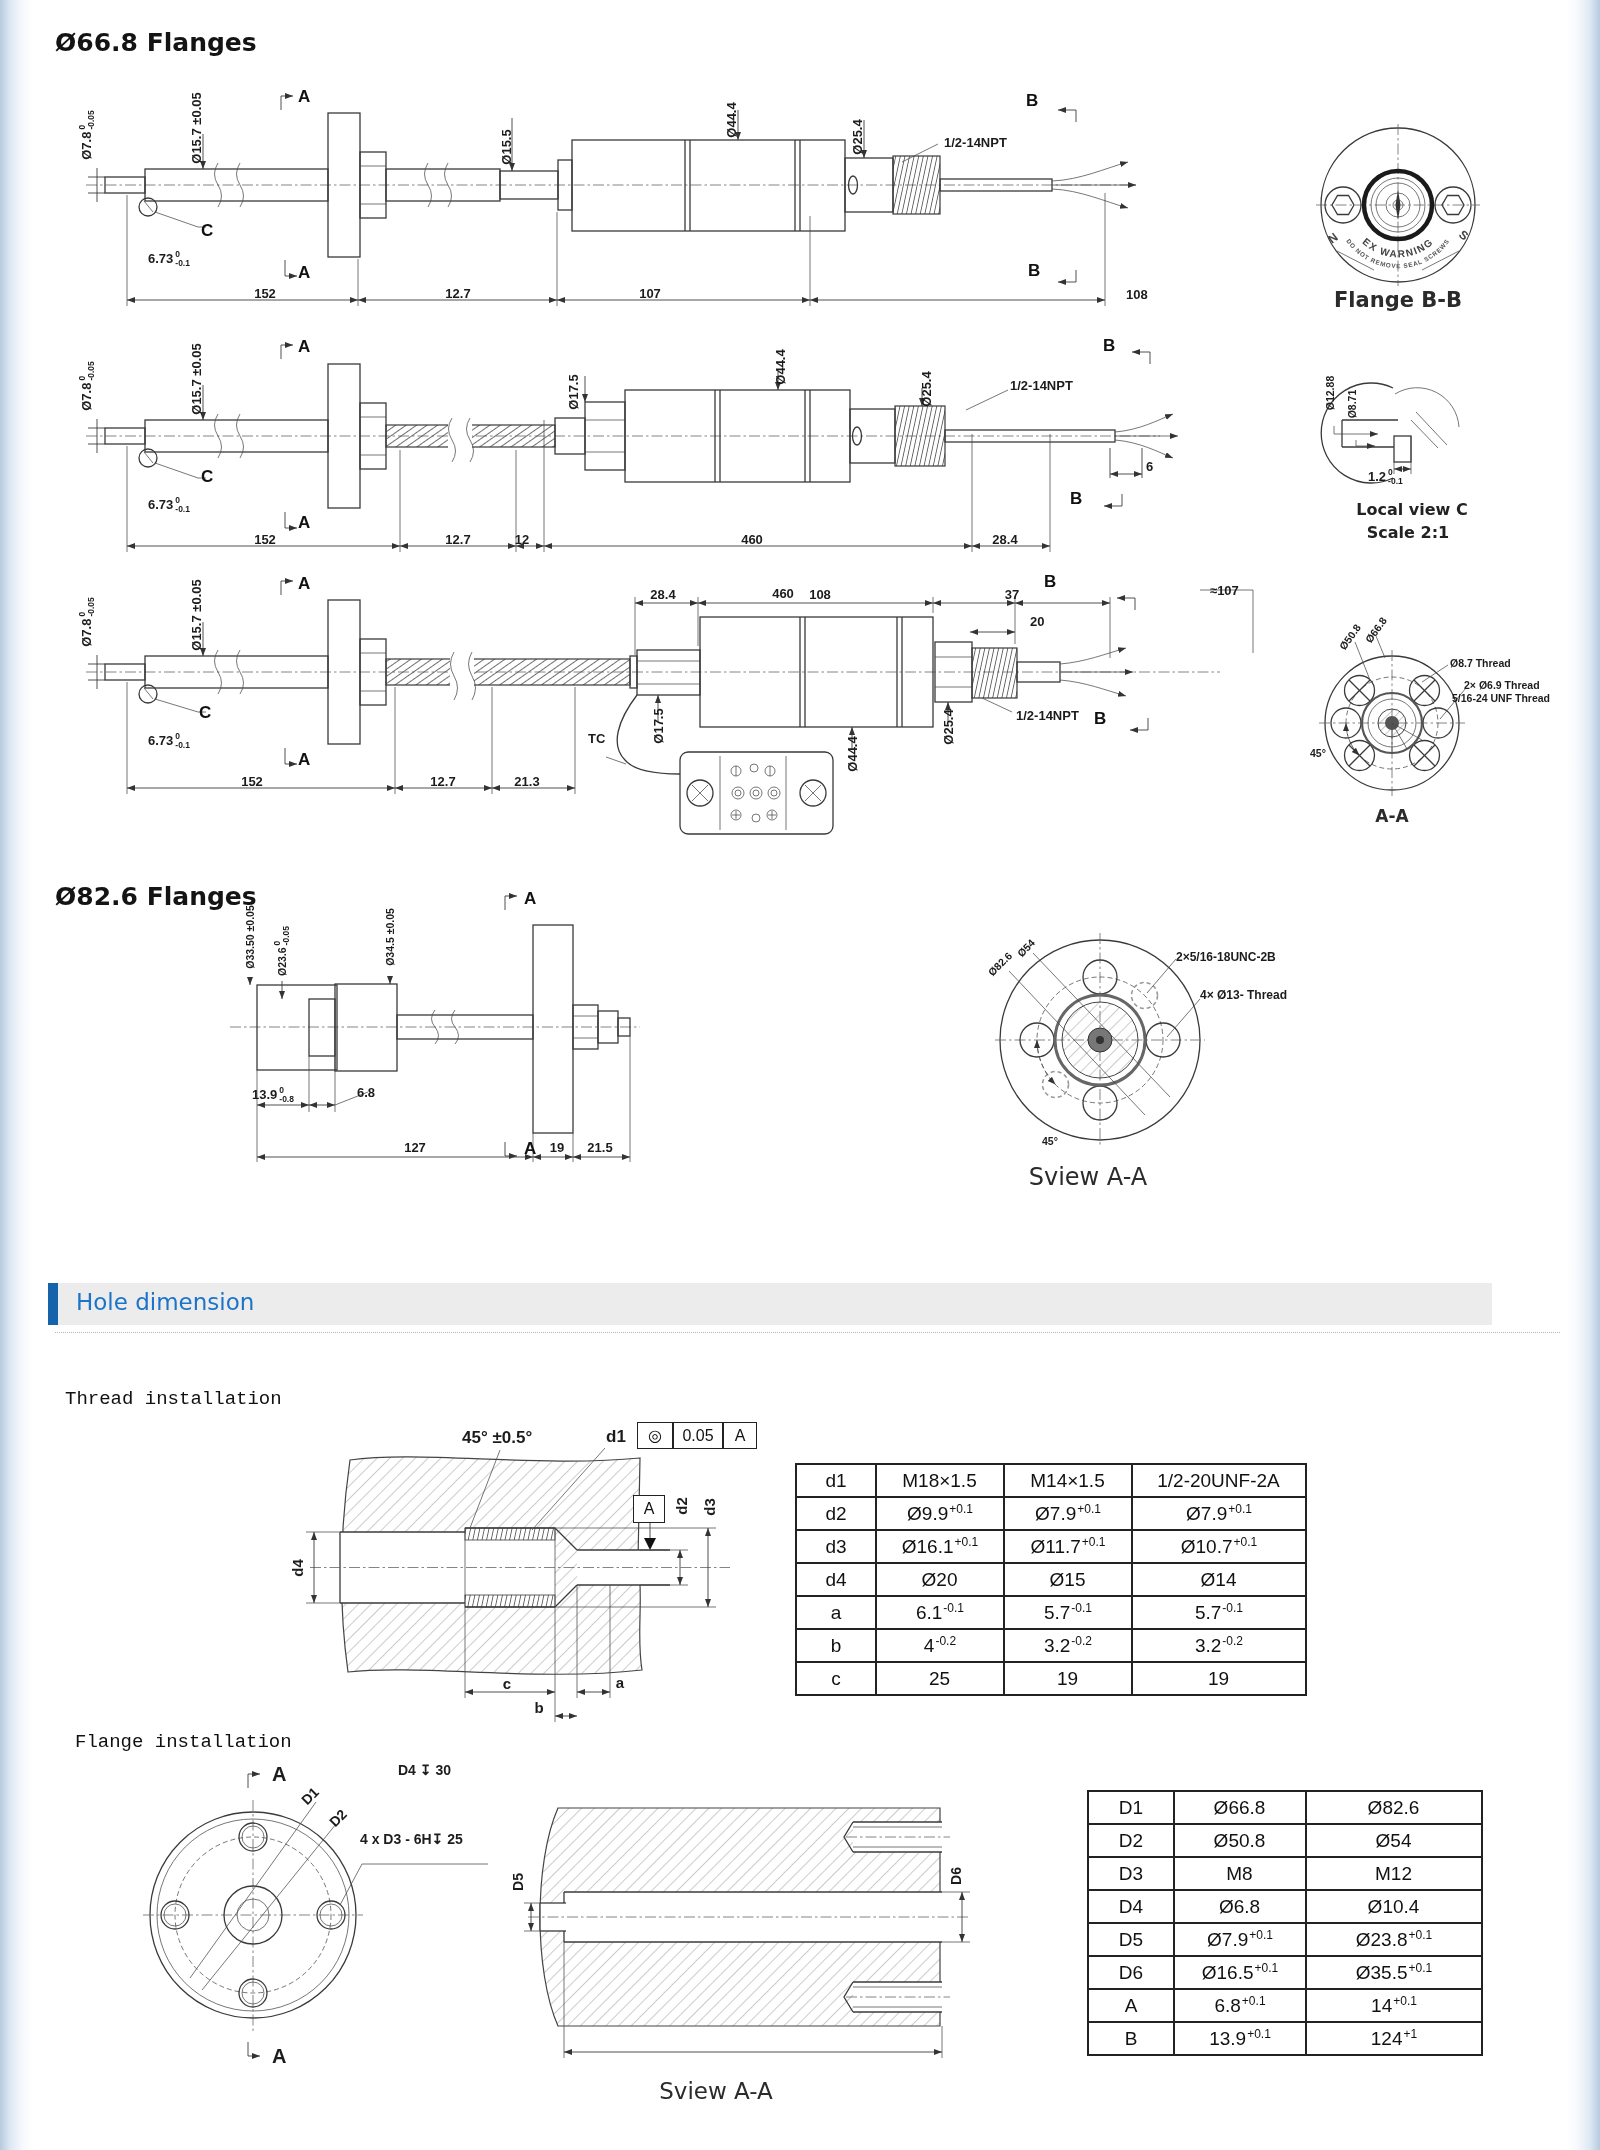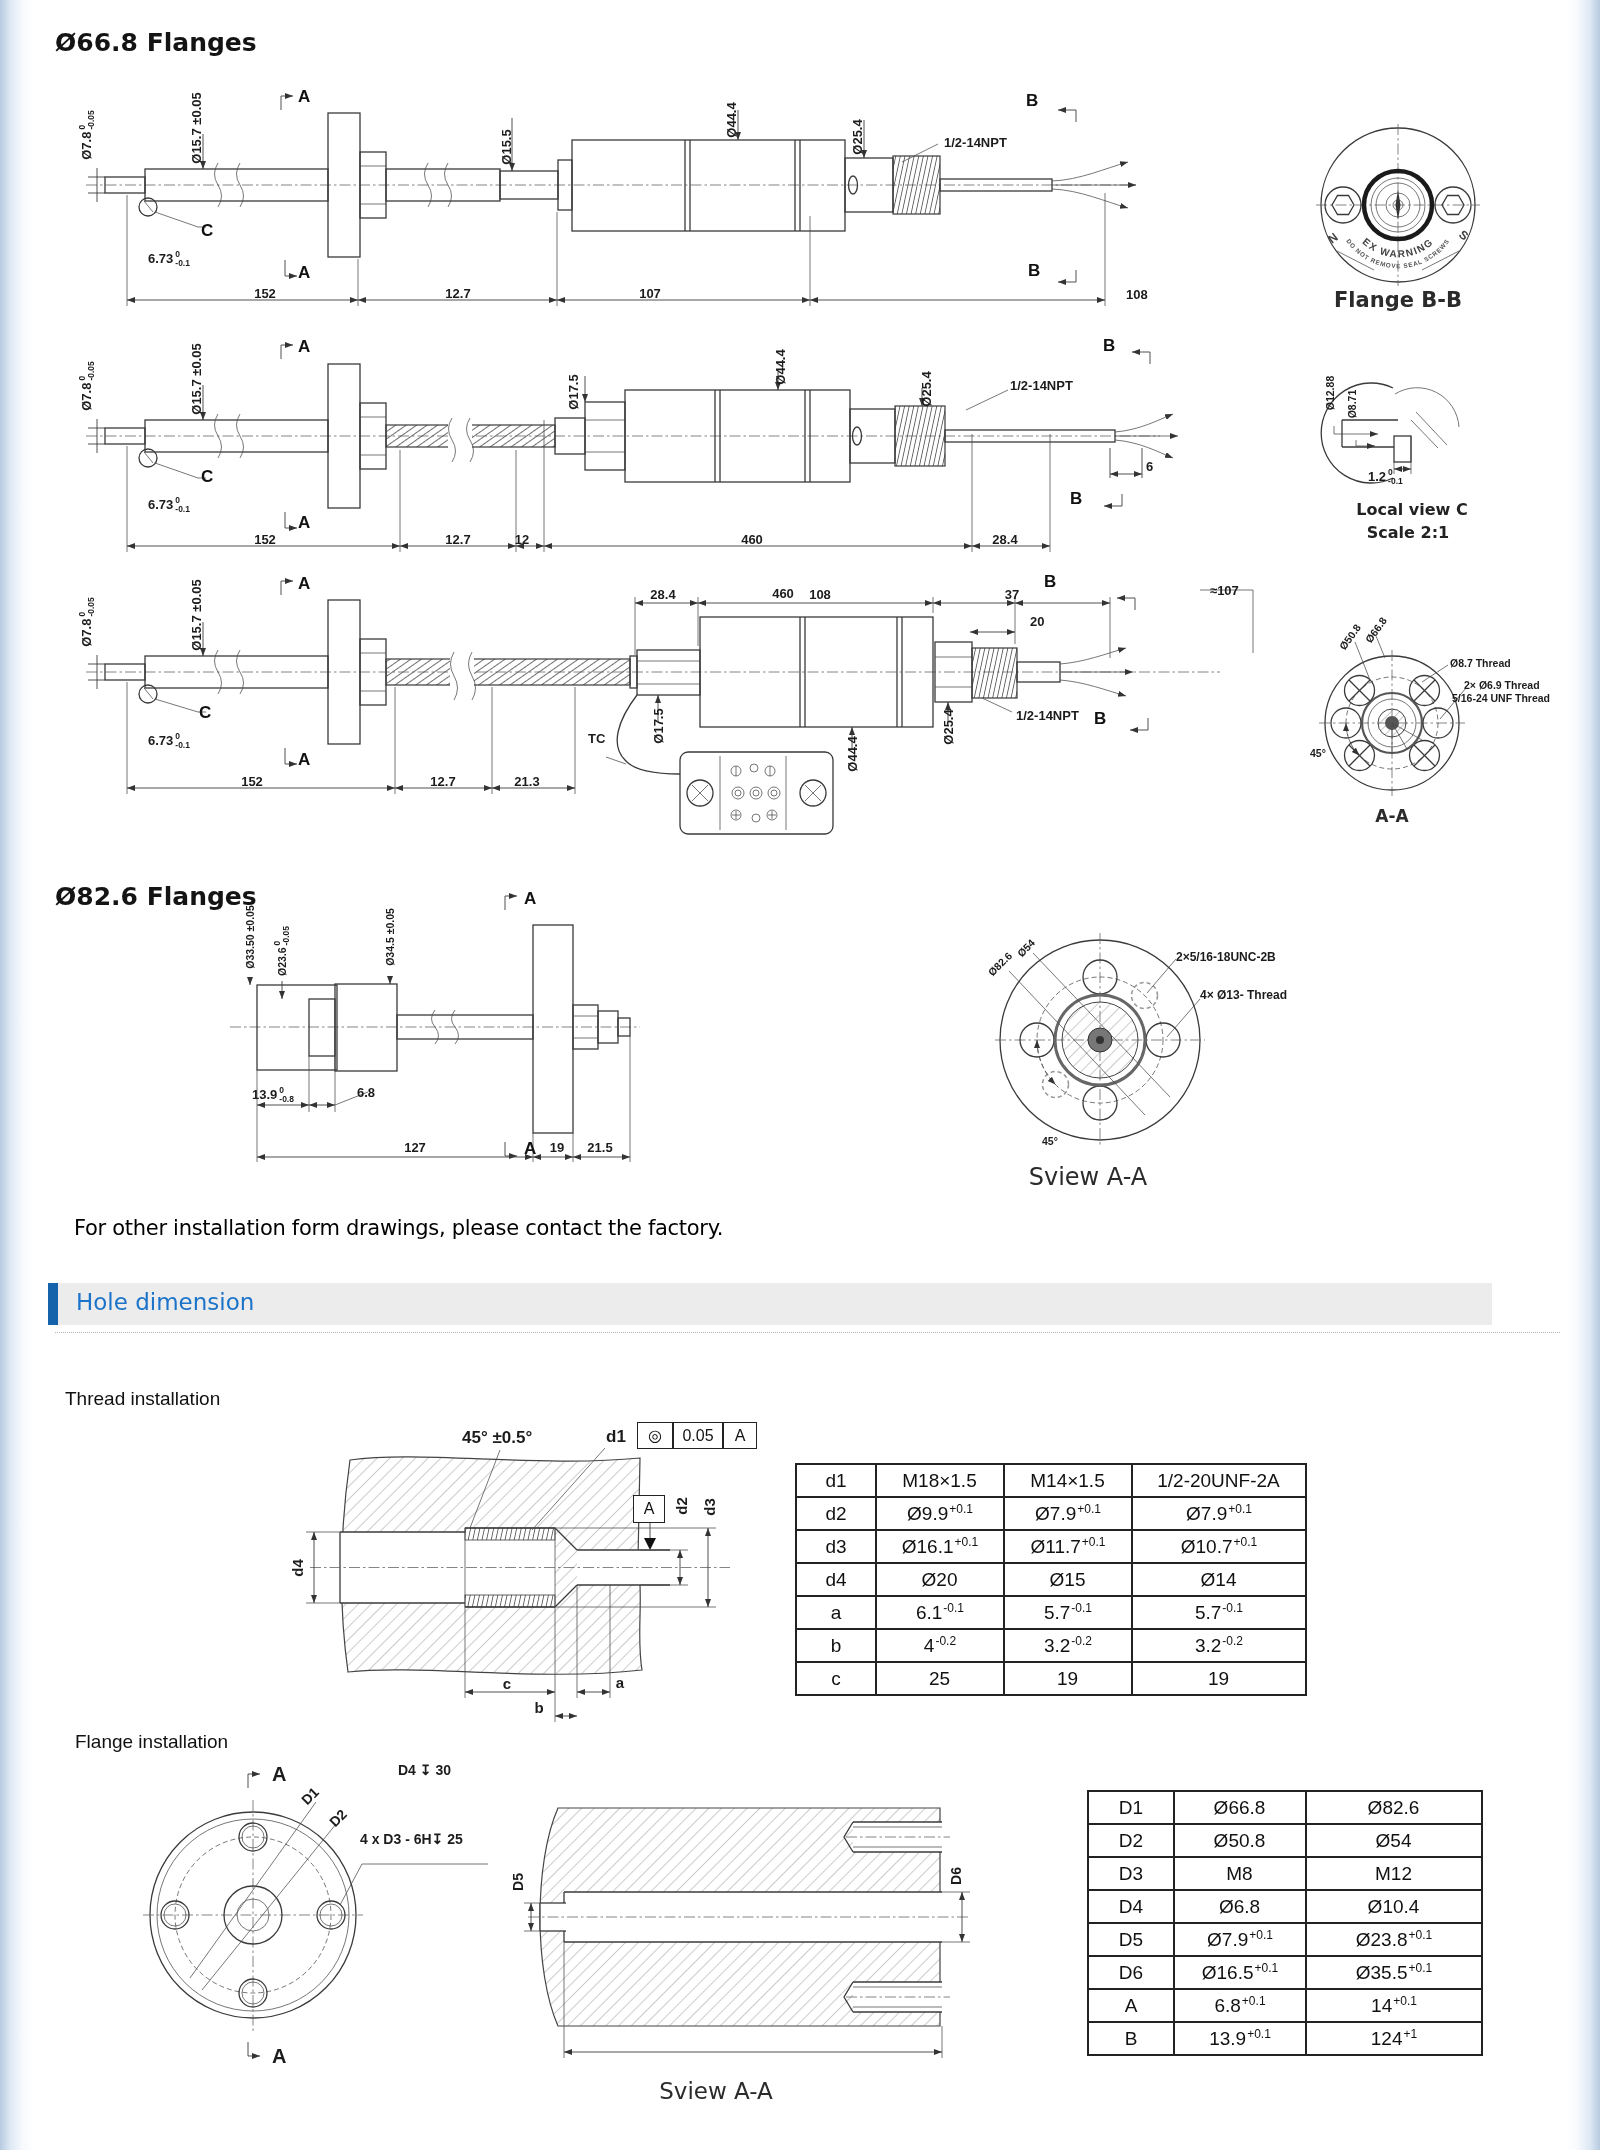--- a/index.html
+++ b/index.html
@@ -22,21 +22,21 @@
 .sec{font-size:17px;font-weight:700;color:#111}
 .stk{display:inline-flex;flex-direction:column;font-size:8.5px;font-weight:600;line-height:1.05;margin-left:2px;text-align:left}
 .dimrow{display:inline-flex;align-items:center}
 .h1{position:absolute;font-size:25px;font-weight:700;color:#141414;font-family:"DejaVu Sans",sans-serif}
 .cap{position:absolute;color:#333;font-family:"DejaVu Sans",sans-serif;white-space:nowrap}
 .note{position:absolute;font-size:21px;font-weight:500;color:#000;font-family:"DejaVu Sans",sans-serif;letter-spacing:-0.3px}
 .bar{position:absolute;left:48px;top:1283px;width:1444px;height:42px;background:#ececec}
 .baraccent{position:absolute;left:48px;top:1283px;width:10px;height:42px;background:#1563ab}
 .bartitle{position:absolute;left:76px;top:1289px;font-size:23px;color:#1b74c9;font-family:"DejaVu Sans",sans-serif}
 .dotline{position:absolute;left:55px;top:1332px;width:1505px;border-top:1.5px dotted #b5b5b5}
-.sublabel{position:absolute;font-size:19px;color:#111;font-family:Liberation Sans, sans-serif}
+.sublabel{position:absolute;font-size:19px;color:#111;font-family:Liberation Mono, monospace}
 table.dt{position:absolute;border-collapse:collapse;table-layout:fixed;background:#fff}
 .dt td{border:2px solid #222;text-align:center;vertical-align:middle;font-size:19px;color:#111;padding:0;height:31px;font-family:"Liberation Sans",sans-serif}
 .dt sup{font-size:12px;margin-left:1px}
 .fcf{position:absolute;display:inline-flex;font-size:16px;color:#111}
 .fcf span{border:1.6px solid #222;height:25px;display:inline-flex;align-items:center;justify-content:center;background:#fff}
 .datumbox{position:absolute;width:30px;height:26px;border:1.6px solid #222;display:flex;align-items:center;justify-content:center;font-size:16px;color:#111;background:#fff}
 svg text{font-family:"Liberation Sans",sans-serif}
 </style>
 </head>
 <body>
@@ -555,21 +555,20 @@
       <path class="tn" d="M215,74 L182,112"></path>
 <path class="tn dsh" d="M52,115 A63,63 0 0 0 70.5,159.5" marker-start="url(#ar)" marker-end="url(#ar)"></path>
 </svg>
 <div class="lbl sm r45" style="left:1026px;top:948px">Ø54</div>
 <div class="lbl sm r45" style="left:1000px;top:964px">Ø82.6</div>
 <div class="lbl" style="left:1176px;top:951px;font-size:12px">2×5/16-18UNC-2B</div>
 <div class="lbl" style="left:1200px;top:989px;font-size:12px">4× Ø13- Thread</div>
 <div class="lbl sm" style="left:1042px;top:1136px">45°</div>
 <div class="cap" style="left:1088px;top:1163px;transform:translateX(-50%);font-size:24px;color:#2b2b2b">Sview A-A</div>
 
-<div class="note" style="left:74px;top:1216px">For other installation form drawings, please contact the factory.</div>
 
 <div class="bar"></div>
 <div class="baraccent"></div>
 <div class="bartitle">Hole dimension</div>
 <div class="dotline"></div>
 
 <div class="sublabel" style="left:65px;top:1388px">Thread installation</div>
 
 <svg style="left:300px;top:1420px" width="480" height="310" viewBox="0 0 480 310">
 <path d="M50,40 C120,30 240,48 340,38 L338,140 C344,180 336,214 342,250 C240,262 120,244 48,252 C38,180 40,110 50,40 Z" fill="url(#hatch)" stroke="#444" stroke-width="1.2"></path>

